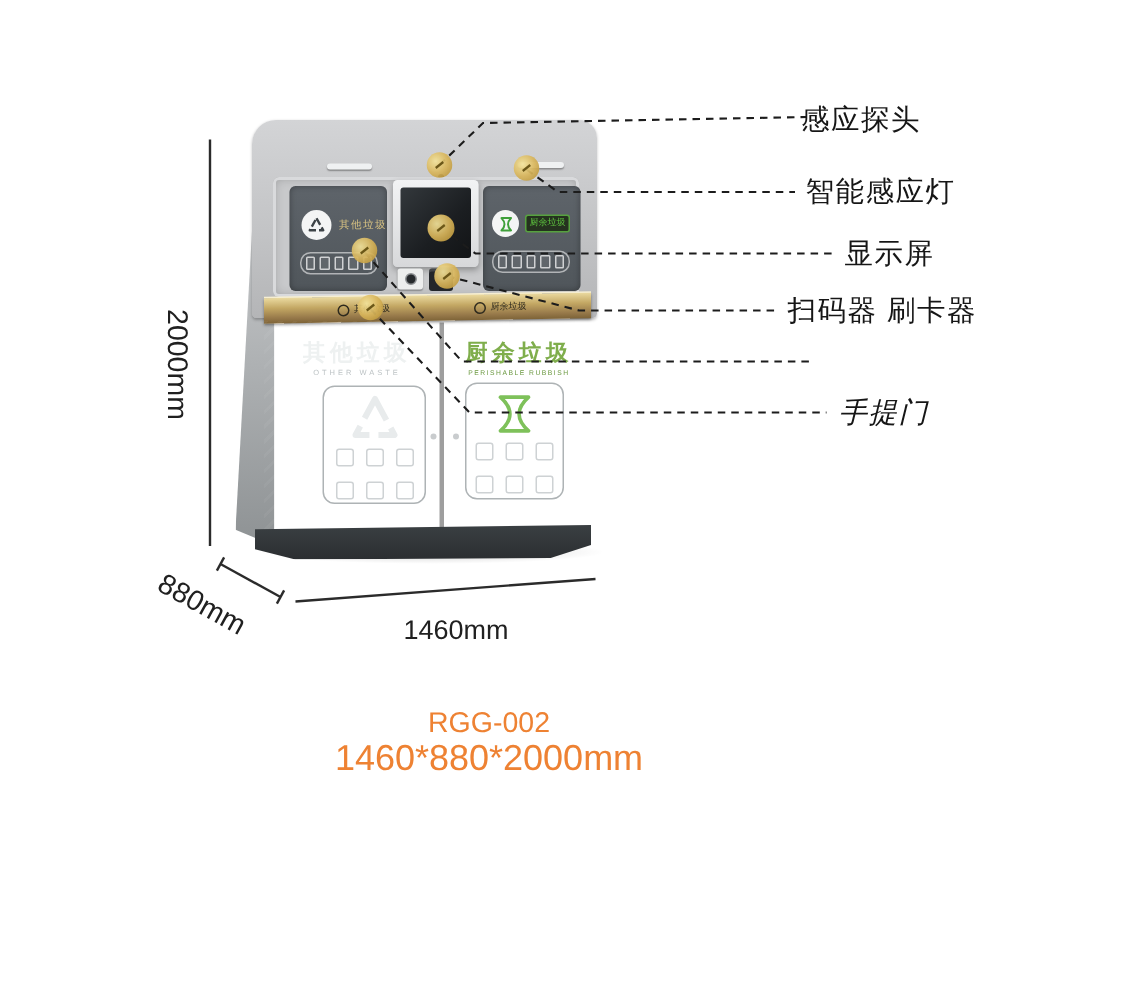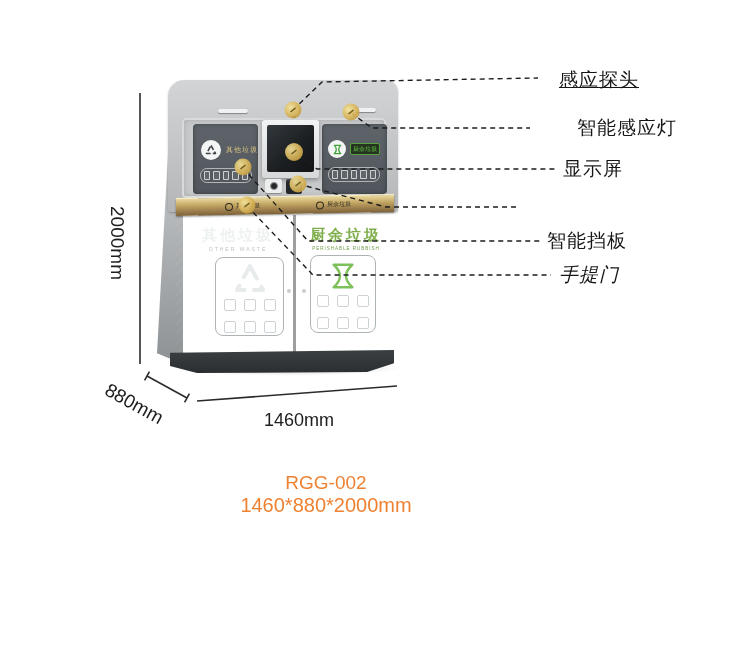--- a/index.html
+++ b/index.html
@@ -89,25 +89,25 @@
     clip-path:polygon(0 12%,100% 0,100% 58%,88% 96%,12% 100%,0 70%);}
   .ground-shadow{left:172px;top:360px;width:232px;height:16px;
     background:radial-gradient(ellipse at center,rgba(0,0,0,.20),rgba(0,0,0,0) 70%);}
 
   
   .callout-label{position:absolute;transform:translateY(-50%);color:#161616;font-size:19px;
     white-space:nowrap;letter-spacing:1px;}
   .dim-text{position:absolute;color:#202020;font-size:19px;white-space:nowrap;}
   .dim-h{left:77px;top:232px;width:80px;text-align:center;transform:rotate(90deg);}
   .dim-d{left:98px;top:393px;width:72px;text-align:center;transform:rotate(29deg);}
-  .dim-w{left:259px;top:410px;width:80px;text-align:center;font-size:18px;}
+  .dim-w{left:259px;top:410px;width:80px;text-align:right;font-size:18px;}
 
   .footer{left:0;top:471px;width:652px;text-align:center;line-height:23px;}
   .footer .model{font-size:19px;}
-  .footer .size{font-size:20px;}
+  .footer .size{font-size:24px;}
 
   svg.overlay{position:absolute;left:0;top:0;pointer-events:none;}
 </style>
 </head>
 <body>
 
 <div class="stage">
 
   <div class="abs side-face"></div>
 
@@ -253,24 +253,24 @@
 
     <g stroke="#2b2b2b" stroke-width="1.6" fill="none">
       <line x1="140" y1="93" x2="140" y2="364"></line>
       <line x1="147" y1="376" x2="187" y2="398"></line>
       <line x1="144.6" y1="380.4" x2="149.4" y2="371.6"></line>
       <line x1="184.6" y1="402.4" x2="189.4" y2="393.6"></line>
       <line x1="197" y1="401" x2="397" y2="386"></line>
     </g>
   </svg>
 
-  <div class="callout-label" style="left:559px;top:80px;text-decoration:underline;">感应探头</div>
-  <div class="callout-label" style="left:537px;top:128px;margin-left:40px;">智能感应灯</div>
+  <div class="callout-label" style="left:534px;top:80px;">感应探头</div>
+  <div class="callout-label" style="left:537px;top:128px;">智能感应灯</div>
   <div class="callout-label" style="left:563px;top:169px;font-family:Liberation Serif, serif;">显示屏</div>
-  <div class="callout-label" style="left:547px;top:241px;">智能挡板</div>
+  <div class="callout-label" style="left:525px;top:207px;">扫码器 刷卡器</div>
   <div class="callout-label" style="left:559px;top:275px;font-style:italic;">手提门</div>
 
   <div class="dim-text dim-h">2000mm</div>
   <div class="dim-text dim-d">880mm</div>
   <div class="dim-text dim-w">1460mm</div>
 
   <div class="abs footer" style="color:#ee8233;">
     <div class="model">RGG-002</div>
     <div class="size">1460*880*2000mm</div>
   </div>

